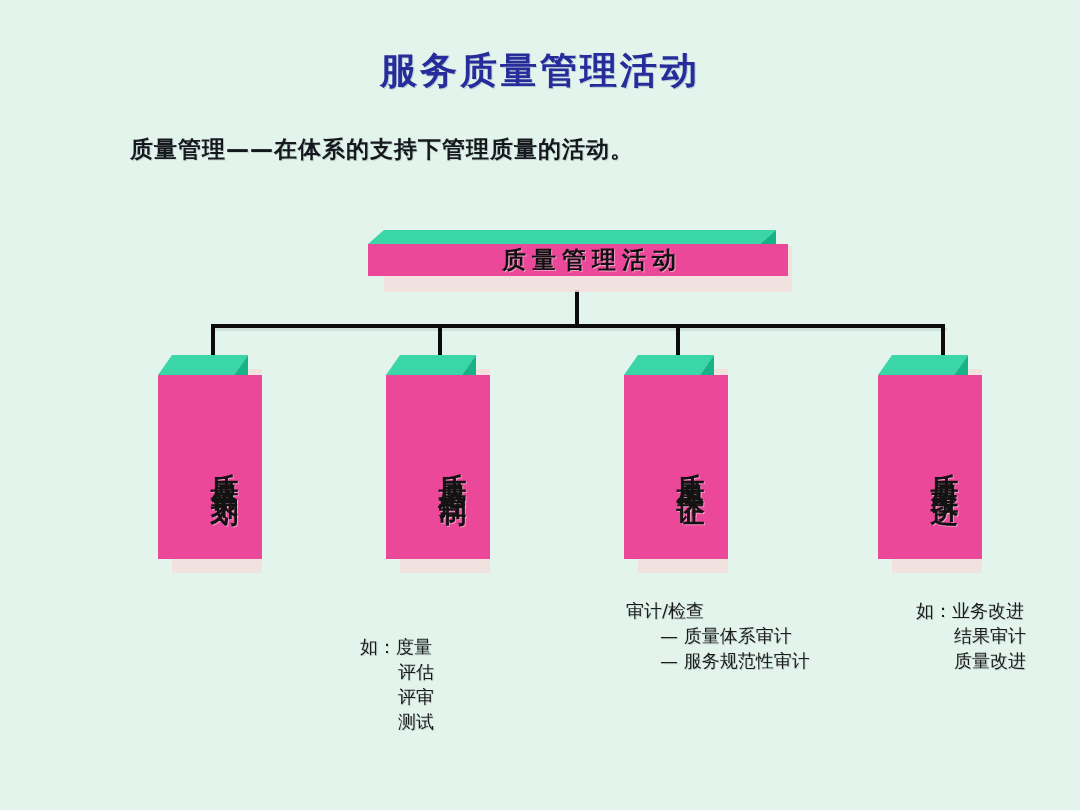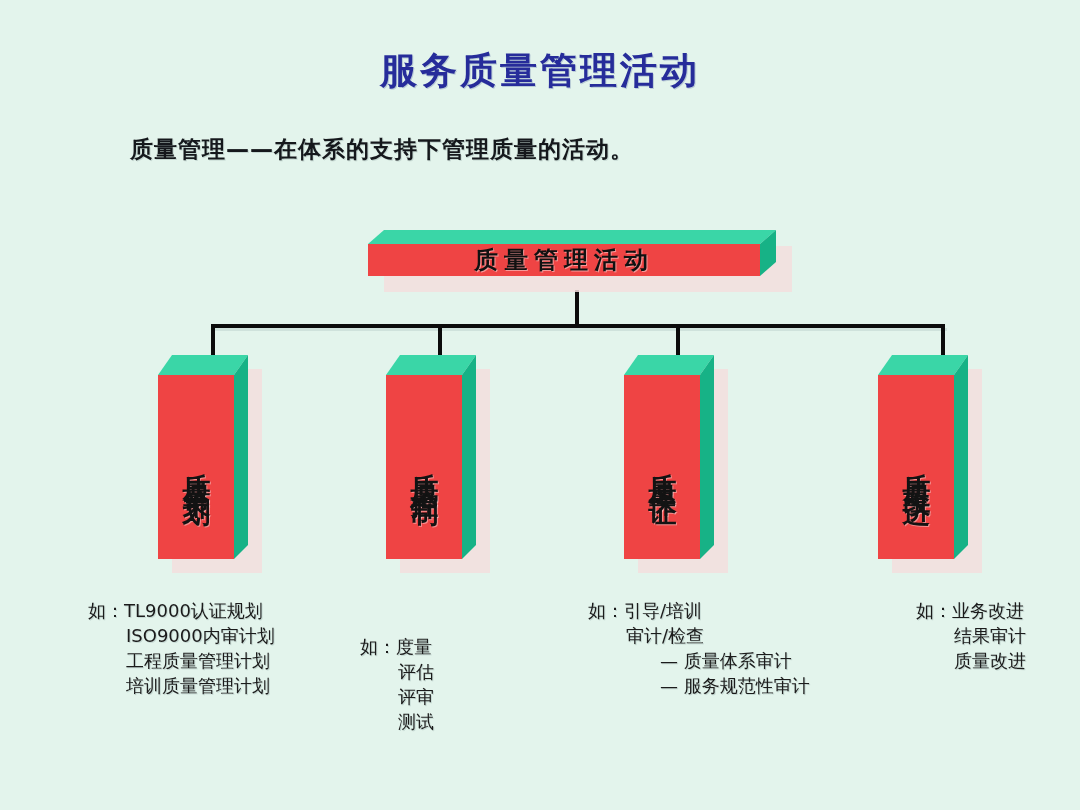--- a/index.html
+++ b/index.html
@@ -75,22 +75,23 @@
   .box-top {
     position: absolute;
     background: #3ad6a7;
   }
   .box-side {
     position: absolute;
     background: #17b286;
   }
   .box-front {
     position: absolute;
-    background: #ef4444;
+    background: #ec4899;
     overflow: hidden;
+    padding-left: 28px;
   }
 
   
   #root-box { left: 368px; top: 230px; width: 424px; height: 62px; }
   #root-box .box-shadow { left: 16px; top: 16px; width: 408px; height: 46px; }
   #root-box .box-top {
     left: 0; top: 0; width: 408px; height: 14px;
     clip-path: polygon(16px 0, 408px 0, 392px 14px, 0 14px);
   }
   #root-box .box-side {
@@ -219,34 +220,27 @@
 
   <div class="pillar" id="pillar-4">
     <div class="box-shadow"></div>
     <div class="box-top"></div>
     <div class="box-side"></div>
     <div class="box-front">
       <div class="box-label">质量改进</div>
     </div>
   </div>
 
-  <div class="caption" id="caption-1">
-      <span class="cap-line">如：TL9000认证规划</span>
-      <span class="cap-line indent">ISO9000内审计划</span>
-      <span class="cap-line indent">工程质量管理计划</span>
-      <span class="cap-line indent">培训质量管理计划</span>
-    </div>
   <div class="caption" id="caption-2">
       <span class="cap-line">如：度量</span>
       <span class="cap-line indent">评估</span>
       <span class="cap-line indent">评审</span>
       <span class="cap-line indent">测试</span>
     </div>
   <div class="caption" id="caption-3">
-      <span class="cap-line">如：引导/培训</span>
       <span class="cap-line indent">审计/检查</span>
       <span class="cap-line indent2">— 质量体系审计</span>
       <span class="cap-line indent2">— 服务规范性审计</span>
     </div>
   <div class="caption" id="caption-4">
       <span class="cap-line">如：业务改进</span>
       <span class="cap-line indent">结果审计</span>
       <span class="cap-line indent">质量改进</span>
     </div>
 

